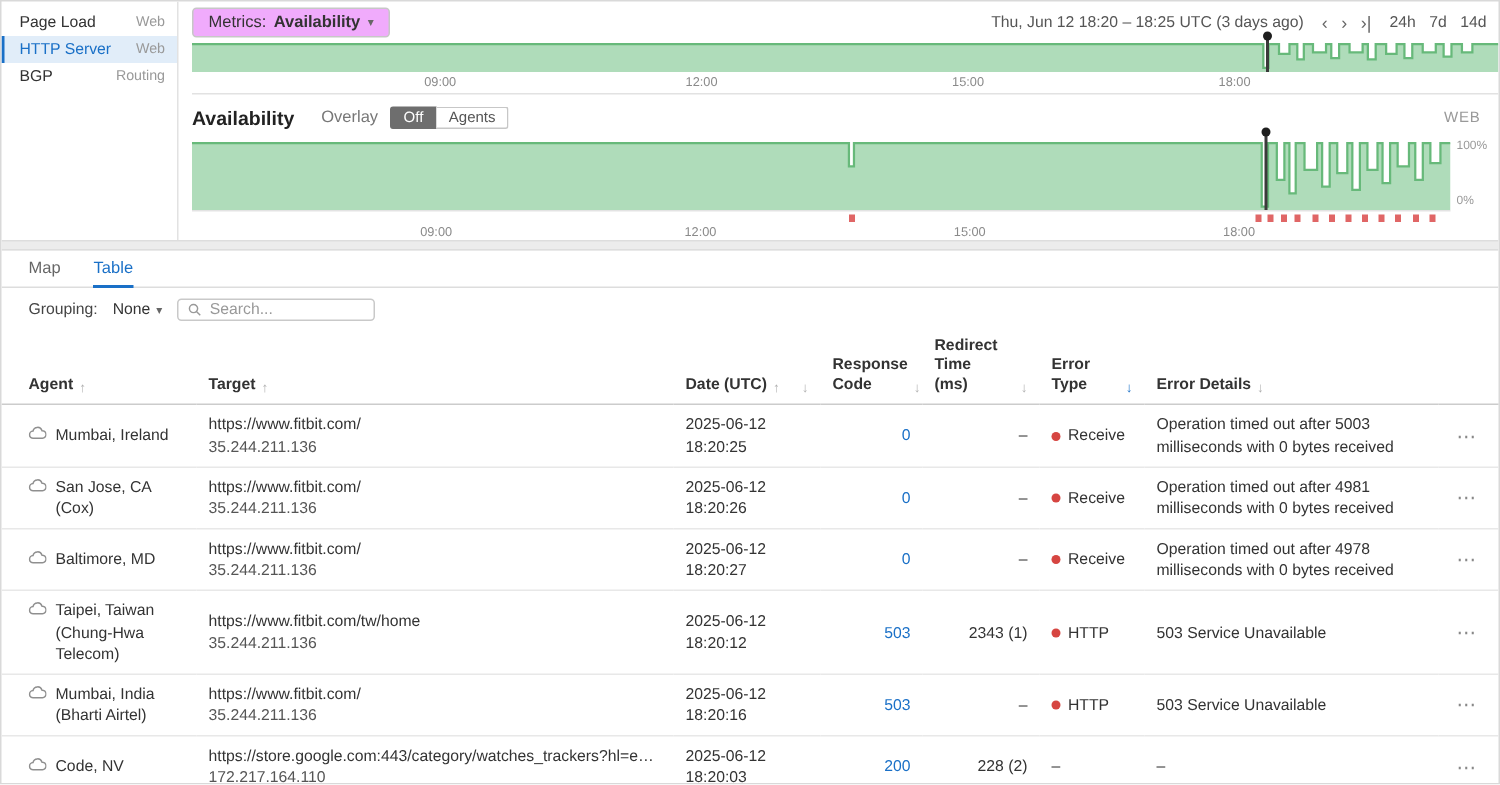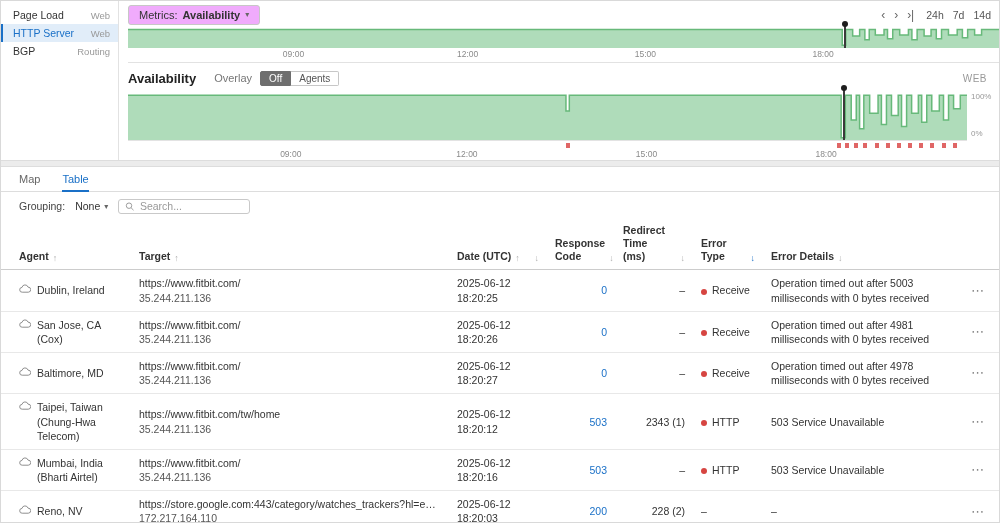--- a/index.html
+++ b/index.html
@@ -3,21 +3,21 @@
 <meta charset="utf-8">
 <style>
   *{box-sizing:border-box;margin:0;padding:0}
   html,body{background:#fff}
   body{font-family:"Liberation Sans","DejaVu Sans",sans-serif;color:#333}
   .app{width:1000px;height:523px;border:1px solid #d9d9d9;overflow:hidden;background:#fff;position:relative}
 
   
   .top{display:flex;height:159px}
   .sidebar{width:118px;border-right:1px solid #e2e2e2;padding-top:5px;flex-shrink:0}
-  .sb-item{display:flex;justify-content:space-between;align-items:center;padding:3px 8px 3px 10px;font-size:10.5px;cursor:pointer;border-left:2px solid transparent}
+  .sb-item{display:flex;justify-content:space-between;align-items:flex-start;padding:3px 8px 3px 10px;font-size:10.5px;cursor:pointer;border-left:2px solid transparent}
   .sb-item.active{background:#e1edf9;border-left-color:#1a70c7}
   .sb-item.active .sb-label{color:#1a70c7}
   .sb-label{color:#333}
   .sb-cat{color:#999;font-size:9.5px}
   .top-right{flex:1;padding-left:9px;display:flex;flex-direction:column;min-width:0}
   .toolbar{height:28px;display:flex;align-items:center}
   .metrics-btn{border:1px solid #c7c7c7;border-radius:3px;padding:3px 10px;font-size:11px;background:#f0abfc;display:inline-flex;gap:5px;align-items:center;cursor:pointer}
   .metrics-btn .mv{font-weight:700}
   .caret{font-size:8px;color:#666}
   .toolbar-right{margin-left:auto;display:flex;align-items:center;gap:12px;padding-right:8px;font-size:10.5px;color:#555}
@@ -108,20 +108,21 @@
       </aside>
 
     <div class="top-right">
       <div class="toolbar">
         <div class="metrics-btn">
           <span>Metrics:</span>
           <span class="mv">Availability</span>
           <span class="caret">▾</span>
         </div>
         <div class="toolbar-right">
+          <span>Thu, Jun 12 18:20 – 18:25 UTC (3 days ago)</span>
           <span class="nav-icons">
             <span>‹</span>
             <span>›</span>
             <span>›|</span>
           </span>
           <span class="ranges">
             <span>24h</span>
             <span>7d</span>
             <span>14d</span>
           </span>
@@ -286,21 +287,21 @@
         <th></th>
       </tr>
     </thead>
     <tbody>
         <tr>
     <td>
             <span class="c-agent">
               <svg class="agent-icon" width="12" height="10" viewBox="0 0 12 10">
                 <path d="M3.2 8.2 a2.4 2.4 0 0 1 -.2 -4.8 a3.1 3.1 0 0 1 6 -.3 a2.3 2.3 0 0 1 .3 5.1 z" fill="none" stroke="#8f8f8f" stroke-width="1"></path>
               </svg>
-              <span class="agent-name">Dublin, Ireland</span>
+              <span class="agent-name">Mumbai, Ireland</span>
             </span>
           </td>
     <td>
             <div class="url">https://www.fitbit.com/</div>
             <div class="ip">35.244.211.136</div>
           </td>
     <td>
             <div class="date-d">2025-06-12</div>
             <div class="date-t">18:20:25</div>
           </td>
@@ -401,21 +402,21 @@
     <td><span class="err-dot" style="display: inline-block;"></span><span class="err-text">HTTP</span></td>
     <td><span class="details-text">503 Service Unavailable</span></td>
     <td class="c-menu"><span class="menu-btn">⋯</span></td>
   </tr>
         <tr>
     <td>
             <span class="c-agent">
               <svg class="agent-icon" width="12" height="10" viewBox="0 0 12 10">
                 <path d="M3.2 8.2 a2.4 2.4 0 0 1 -.2 -4.8 a3.1 3.1 0 0 1 6 -.3 a2.3 2.3 0 0 1 .3 5.1 z" fill="none" stroke="#8f8f8f" stroke-width="1"></path>
               </svg>
-              <span class="agent-name">Reno, NV</span>
+              <span class="agent-name">Code, NV</span>
             </span>
           </td>
     <td>
             <div class="url">https://store.google.com:443/category/watches_trackers?hl=en-US&amp;utm_source=fitbit_redirect&amp;ut...</div>
             <div class="ip">172.217.164.110</div>
           </td>
     <td>
             <div class="date-d">2025-06-12</div>
             <div class="date-t">18:20:03</div>
           </td>

